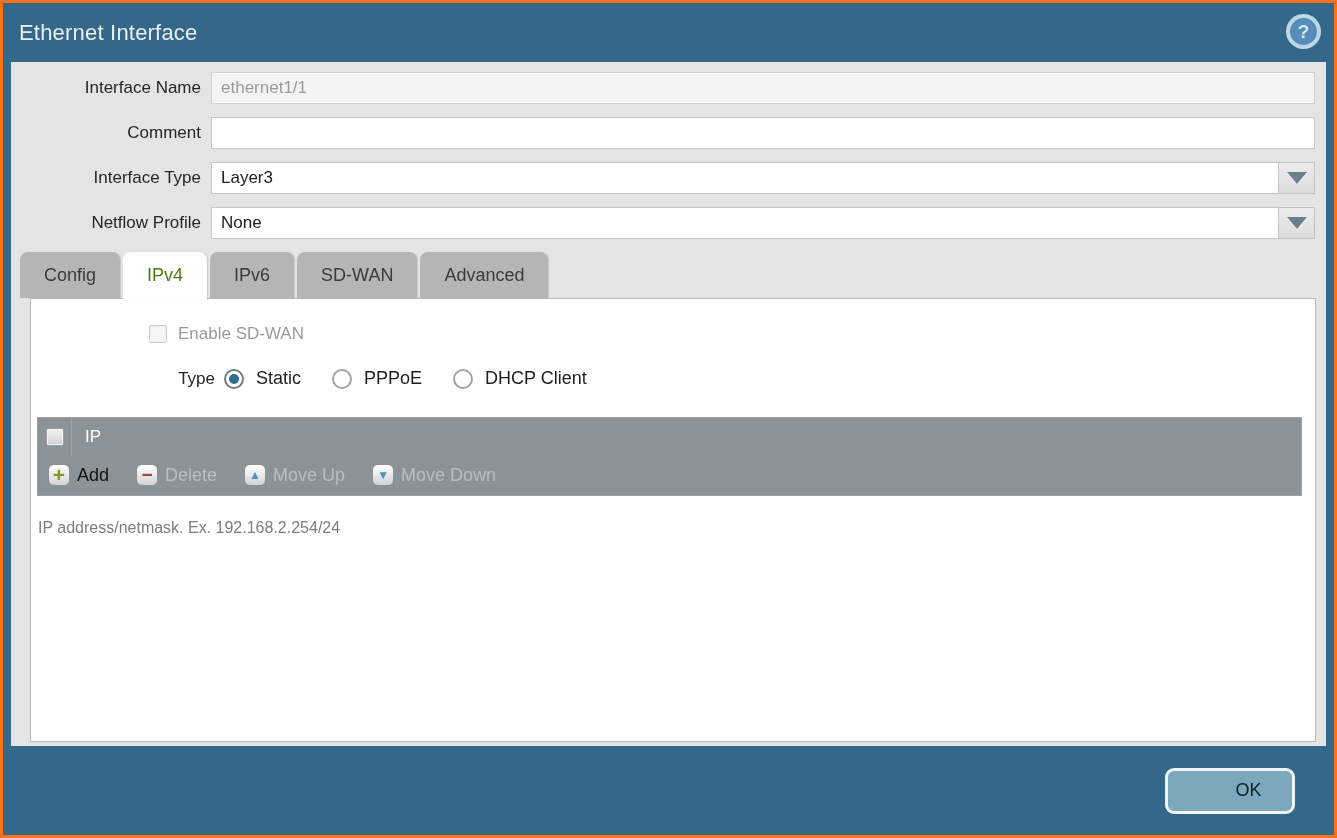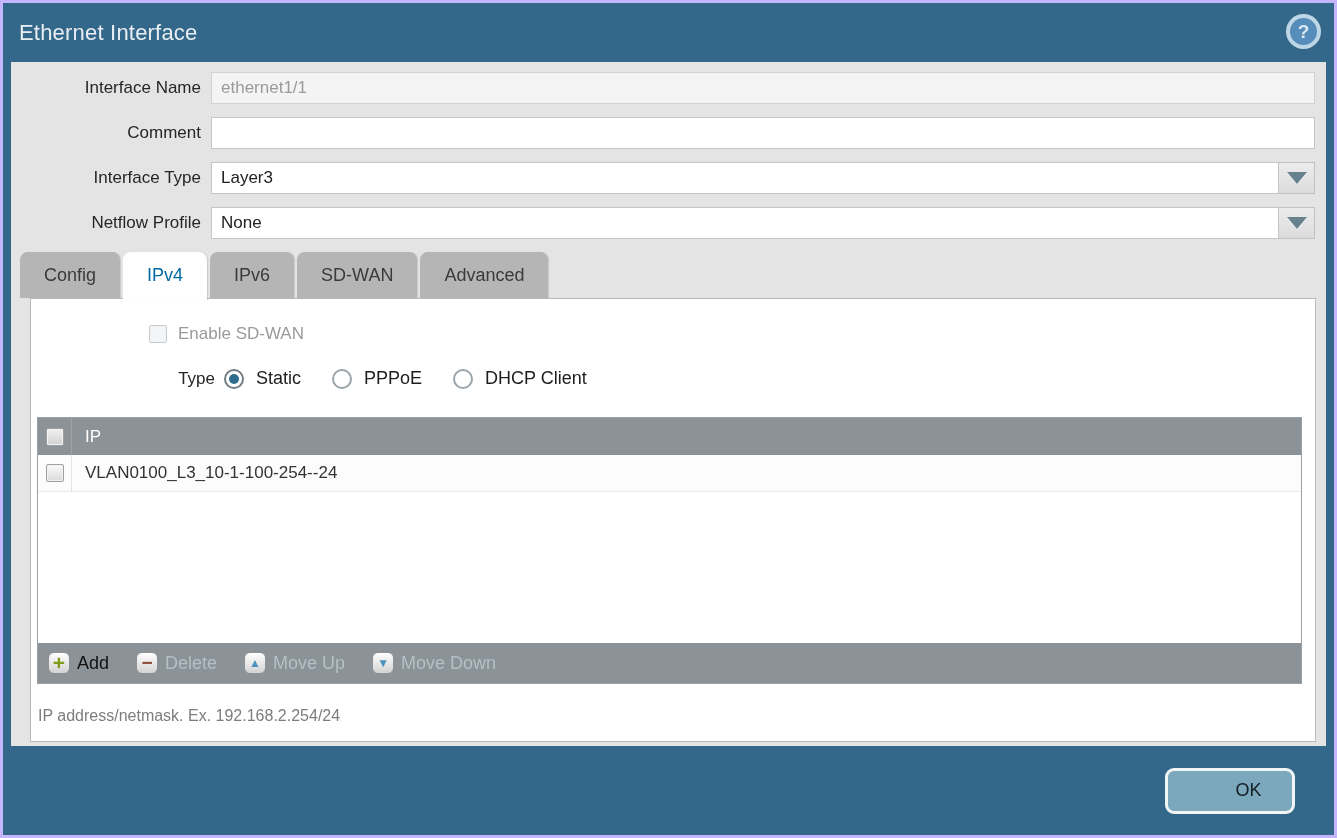--- a/index.html
+++ b/index.html
@@ -1,19 +1,19 @@
 <!DOCTYPE html>
 <html><head>
 <meta charset="utf-8">
 <style>
   * { box-sizing: border-box; margin: 0; padding: 0; }
   html, body { width: 1337px; height: 838px; font-family: "Liberation Sans", sans-serif; }
   .dialog {
     width: 1337px; height: 838px;
-    border: 3px solid #c4b5fd;
+    border: 3px solid #f97316;
     background: #34688a;
     display: flex; flex-direction: column;
     position: relative;
   }
   
   .titlebar {
     height: 59px; flex: none;
     display: flex; align-items: center;
     padding-left: 16px;
     position: relative;
@@ -68,21 +68,21 @@
   
   .tabs { margin-left: 9px; display: flex; align-items: flex-end; position: relative; z-index: 2; }
   .tab {
     background: #b5b5b5; color: #3a3a3a;
     border-radius: 8px 8px 0 0;
     padding: 13px 24px 12px 24px;
     font-size: 18px; margin-right: 3px; cursor: pointer;
     box-shadow: 1px 0 1px rgba(0,0,0,0.12);
   }
   .tab.active {
-    background: #ffffff; color: #0369a1;
+    background: #ffffff; color: #4d7c0f;
     padding-bottom: 14px; margin-bottom: -2px;
   }
   
   .panel {
     background: #ffffff;
     border: 1px solid #b9b9b9;
     margin: 0 10px 0 19px;
     height: 444px;
     position: relative; z-index: 1;
   }
@@ -237,28 +237,20 @@
         </span>
       </div>
 
       <div class="ip-table">
         <div class="tbl-header">
           <span class="chk-cell">
             <span class="checkbox"></span>
           </span>
           <span class="col-label">IP</span>
         </div>
-        <div class="tbl-body">
-          <div class="tbl-row">
-            <span class="chk-cell">
-              <span class="checkbox"></span>
-            </span>
-            <span class="cell-text">VLAN0100_L3_10-1-100-254--24</span>
-          </div>
-        </div>
         <div class="tbl-toolbar">
           <span class="tool-btn enabled">
             <span class="tool-icon">
                 <span class="glyph-plus">+</span>
               </span>
             <span class="tool-label">Add</span>
           </span>
           <span class="tool-btn disabled">
             <span class="tool-icon">
                 <span class="glyph-minus">−</span>

